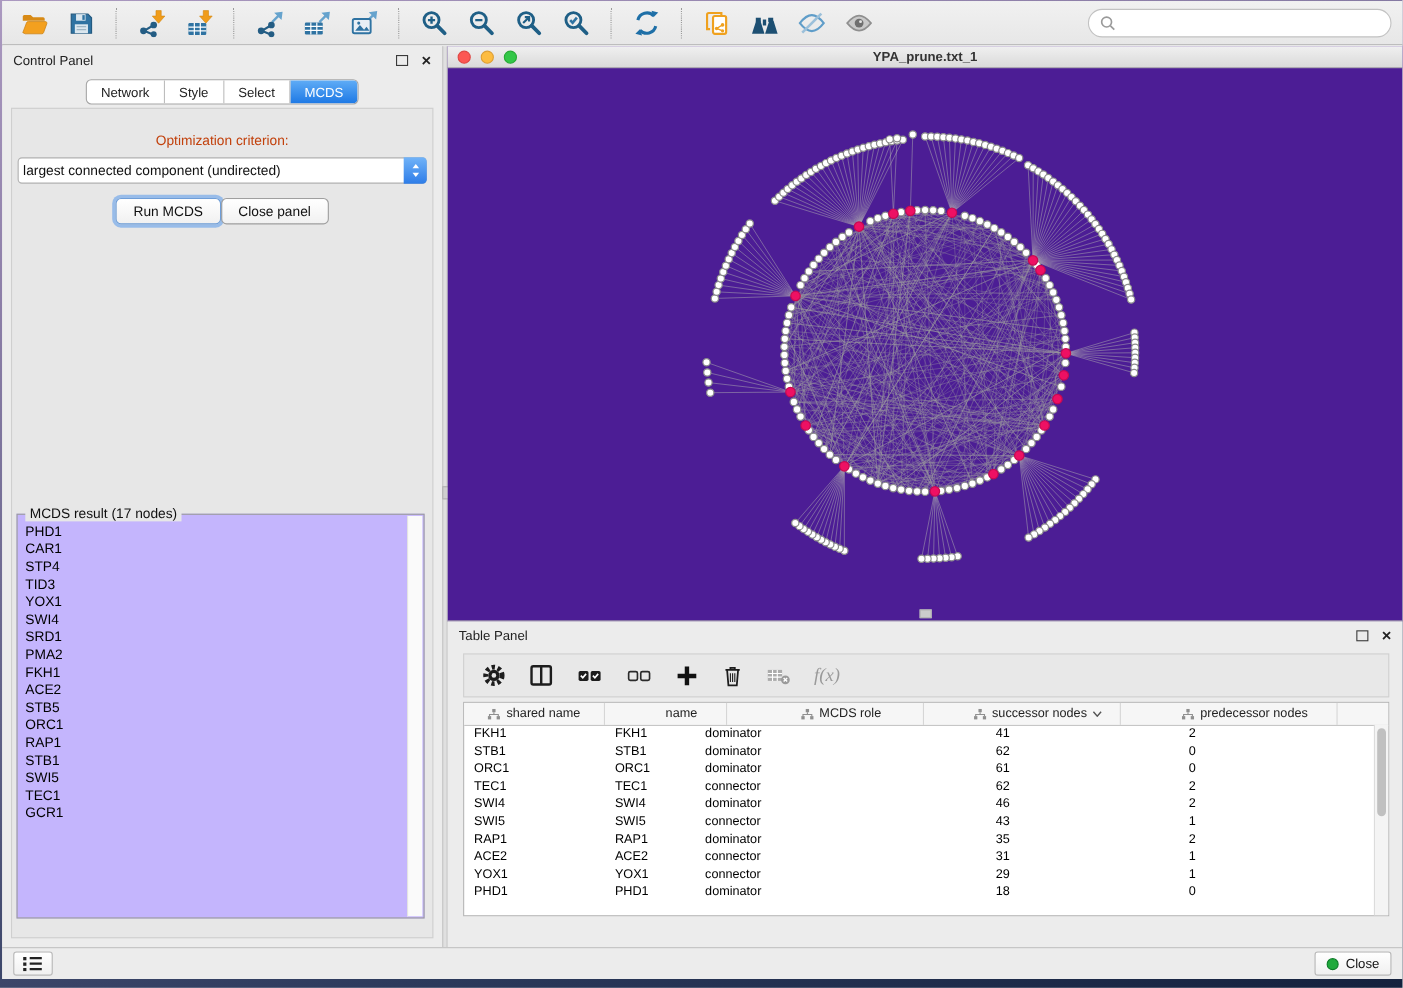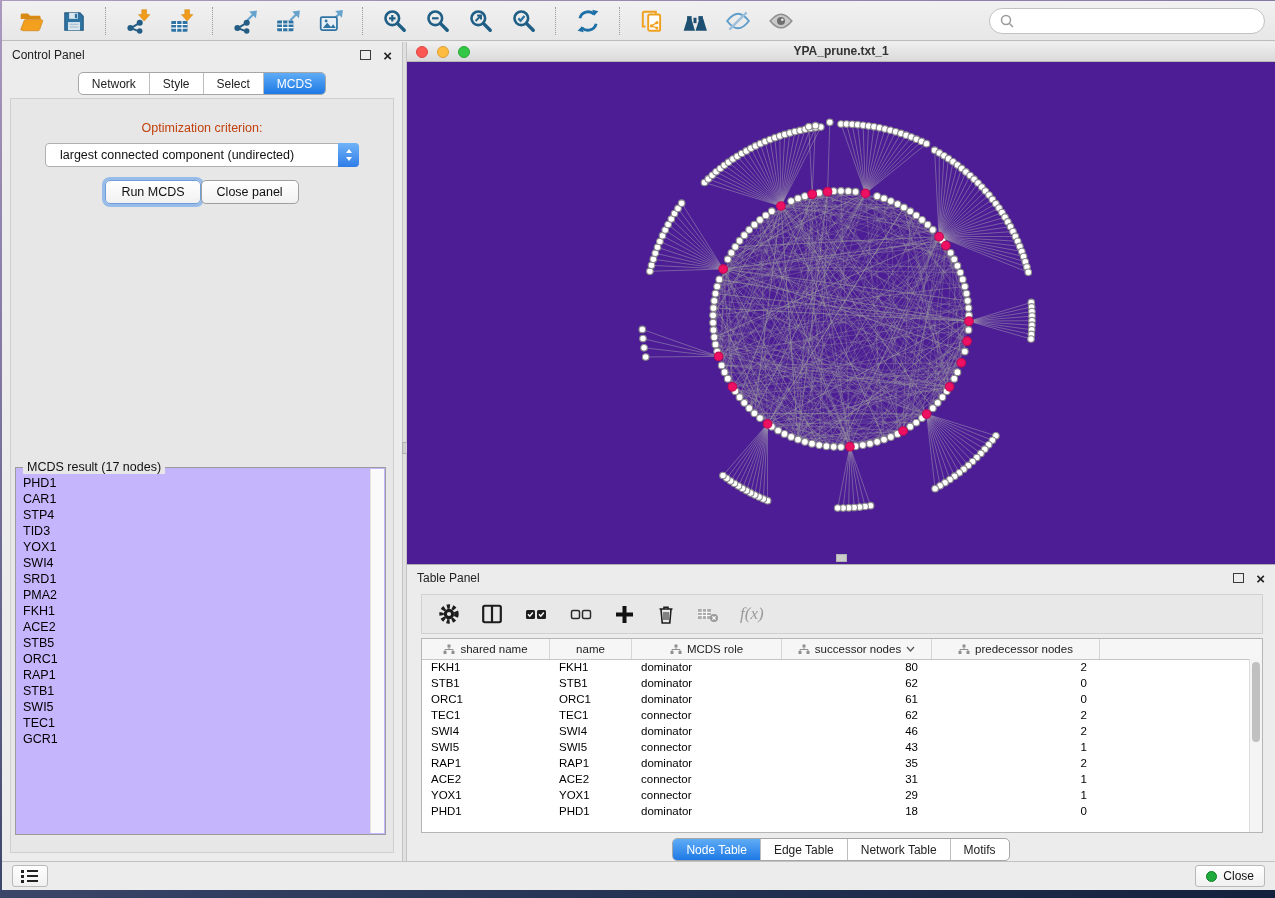--- a/index.html
+++ b/index.html
@@ -30,22 +30,22 @@
   .seg{display:inline-flex;border:1px solid #a6a6a6;border-radius:5px;background:#fff;overflow:hidden;height:21px;}
   .seg .s{padding:0 13px;font-size:12px;display:flex;align-items:center;border-left:1px solid #bdbdbd;color:#222;white-space:nowrap;}
   .seg .s:first-child{border-left:none;}
   .seg .s.active{background:linear-gradient(#5facf6,#1e79e5);color:#fff;}
 
   
   #control-panel{position:absolute;left:0;top:41px;width:400px;bottom:29px;background:#ececec;}
   #cp-tabs-row{position:absolute;left:0;top:30px;width:100%;text-align:center;z-index:2;}
   #cp-body{position:absolute;left:8px;right:8px;top:56px;bottom:8px;background:#e7e7e7;border:1px solid #cfcfcf;}
   .opt-label{text-align:center;margin-top:22px;font-size:12.5px;color:#c2410c;}
-  .dropdown{width:314px;height:24px;box-sizing:border-box;margin:8px auto 0;background:#fff;border:1px solid #b0b0b0;
-    border-radius:4px;display:flex;align-items:center;position:relative;font-size:12.5px;padding-left:14px;color:#111;}
+  .dropdown{width:372px;height:24px;box-sizing:border-box;margin:8px auto 0;background:#fff;border:1px solid #b0b0b0;
+    border-radius:4px;display:flex;align-items:center;position:relative;font-size:12.5px;padding-left:4px;color:#111;}
   .stepper{position:absolute;right:-1px;top:-1px;bottom:-1px;width:21px;border-radius:0 4px 4px 0;
     background:linear-gradient(#71b3f8,#2e7de8);display:flex;align-items:center;justify-content:center;}
   .btn-row{display:flex;justify-content:center;gap:0;margin-top:13px;}
   .btn{height:24px;padding:0 15px;background:linear-gradient(#ffffff,#f1f1f1);border:1px solid #9f9f9f;
     border-radius:5px;font-size:12.5px;color:#111;font-family:inherit;}
   .btn.focus{box-shadow:0 0 0 3px rgba(100,160,235,.6);border-color:#6f9ed8;}
   #mcds-box{position:absolute;left:4px;right:7px;top:368px;bottom:17px;border:1px solid #9c9c9c;background:#c4b5fd;}
   #mcds-box .legend{position:absolute;top:-8px;left:7px;background:#e7e7e7;padding:0 4px;font-size:12.5px;color:#111;}
   #mcds-list{position:absolute;left:1px;top:1px;right:15px;bottom:1px;overflow:hidden;padding:6px 0 0 6px;
     font-size:12.5px;line-height:16px;color:#000;}
@@ -67,21 +67,21 @@
   #net-title-text{position:absolute;left:0;right:0;top:2px;text-align:center;font-size:12px;font-weight:700;color:#333;}
   #net-svg{position:absolute;left:0;top:20px;width:868px;height:502px;}
   #net-grab{position:absolute;left:50%;bottom:2px;width:9px;height:6px;margin-left:-5px;background:#cccccc;border:1px solid #b2b2b2;}
 
   
   #table-panel{position:absolute;left:405px;top:564px;right:0;bottom:29px;background:#ececec;}
   #tp-toolbar{position:absolute;left:14px;right:12px;top:29px;height:40px;background:#e8e8e8;
     border:1px solid #d0d0d0;box-sizing:border-box;display:flex;align-items:center;gap:21px;padding-left:16px;}
   .tpt-btn{background:none;border:none;padding:0;display:flex;align-items:center;justify-content:center;}
   #node-table{position:absolute;left:14px;right:12px;top:73px;height:195px;background:#fff;border:1px solid #b5b5b5;box-sizing:border-box;}
-  .thead{display:flex;height:20px;background:#f6f6f6;border-bottom:1px solid #c6c6c6;}
+  .thead{display:flex;height:20px;background:#f6f6f6;border-bottom:1px solid #c6c6c6;gap:29px;}
   .th{display:flex;align-items:center;justify-content:center;gap:5px;border-right:1px solid #d6d6d6;
     font-size:11.5px;color:#222;box-sizing:border-box;}
   .c-shared{width:128px}.c-name{width:82px}.c-role{width:150px}.c-succ{width:150px}.c-pred{width:168px}
   .tbody{position:absolute;left:0;top:20px;right:14px;bottom:0;overflow:hidden;}
   .trow{display:flex;height:16px;align-items:center;font-size:11.5px;color:#000;}
   .td{box-sizing:border-box;white-space:nowrap;overflow:hidden;}
   .td.c-shared,.td.c-name,.td.c-role{padding-left:9px;}
   .td.c-succ{text-align:right;padding-right:14px;}
   .td.c-pred{text-align:right;padding-right:13px;}
   .t-scroll{position:absolute;top:20px;right:0;bottom:0;width:13px;background:#f4f4f4;border-left:1px solid #dcdcdc;box-sizing:border-box;}
@@ -1181,21 +1181,21 @@
             </svg>
             <span>predecessor nodes</span>
           </div>
         <div class="th" style="flex:1;border-right:none;"></div>
       </div>
       <div class="tbody">
           <div class="trow">
             <div class="td c-shared">FKH1</div>
             <div class="td c-name">FKH1</div>
             <div class="td c-role">dominator</div>
-            <div class="td c-succ">80</div>
+            <div class="td c-succ">41</div>
             <div class="td c-pred">2</div>
           </div>
           <div class="trow">
             <div class="td c-shared">STB1</div>
             <div class="td c-name">STB1</div>
             <div class="td c-role">dominator</div>
             <div class="td c-succ">62</div>
             <div class="td c-pred">0</div>
           </div>
           <div class="trow">
@@ -1252,26 +1252,20 @@
             <div class="td c-name">PHD1</div>
             <div class="td c-role">dominator</div>
             <div class="td c-succ">18</div>
             <div class="td c-pred">0</div>
           </div>
         </div>
       <div class="t-scroll">
           <div class="t-thumb"></div>
         </div>
     </div>
-    <div id="tp-tabs-row"><span class="seg" id="tp-tabs">
-          <span class="s active">Node Table</span>
-          <span class="s">Edge Table</span>
-          <span class="s">Network Table</span>
-          <span class="s">Motifs</span>
-        </span></div>
   </div>
 
   <div id="status-bar">
     <button id="list-btn">
         <svg width="18" height="14" viewBox="0 0 18 14">
           <g stroke="#222" stroke-width="2">
             <line x1="6" y1="2" x2="17" y2="2"></line>
             <line x1="6" y1="7" x2="17" y2="7"></line>
             <line x1="6" y1="12" x2="17" y2="12"></line>
           </g>

